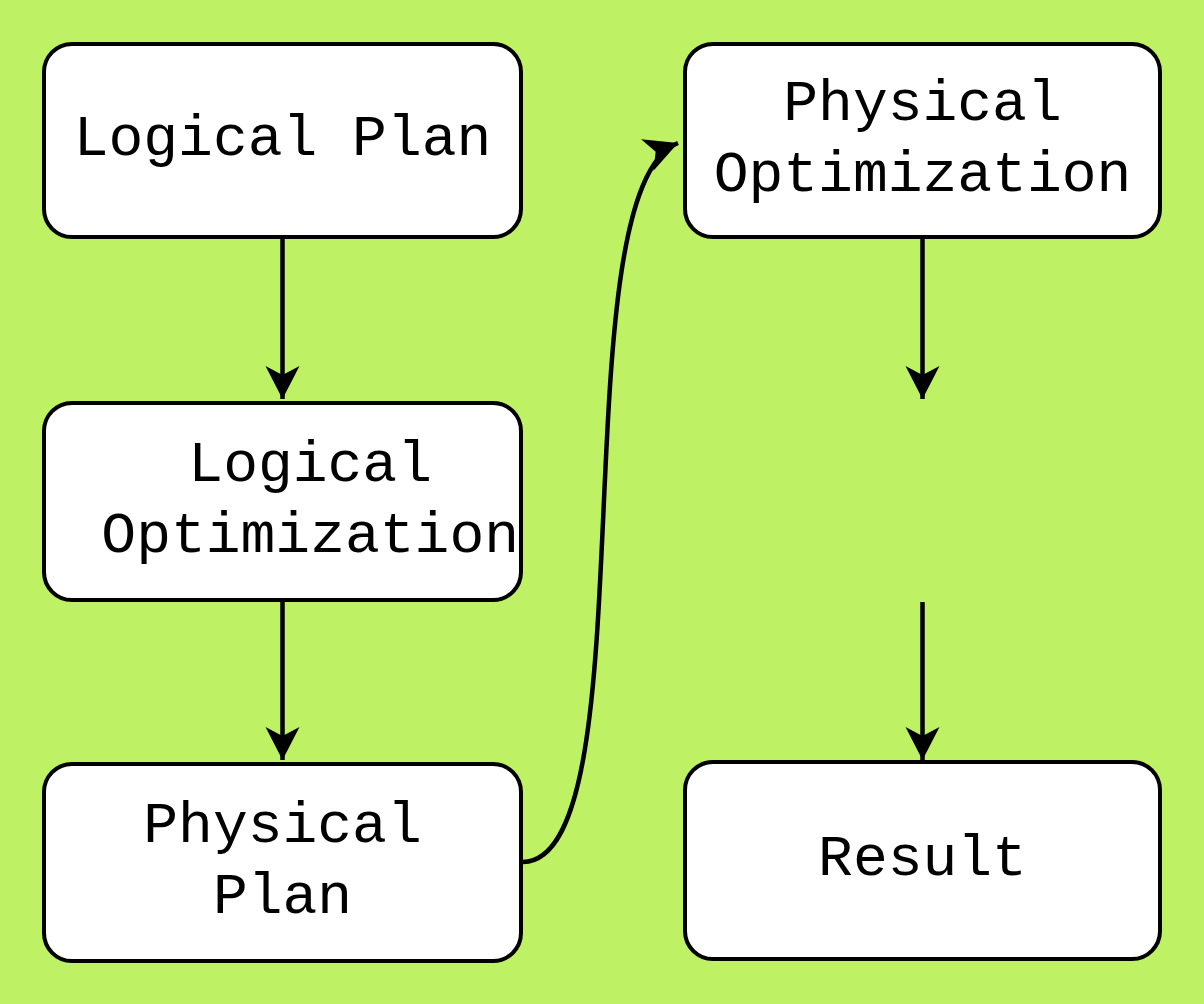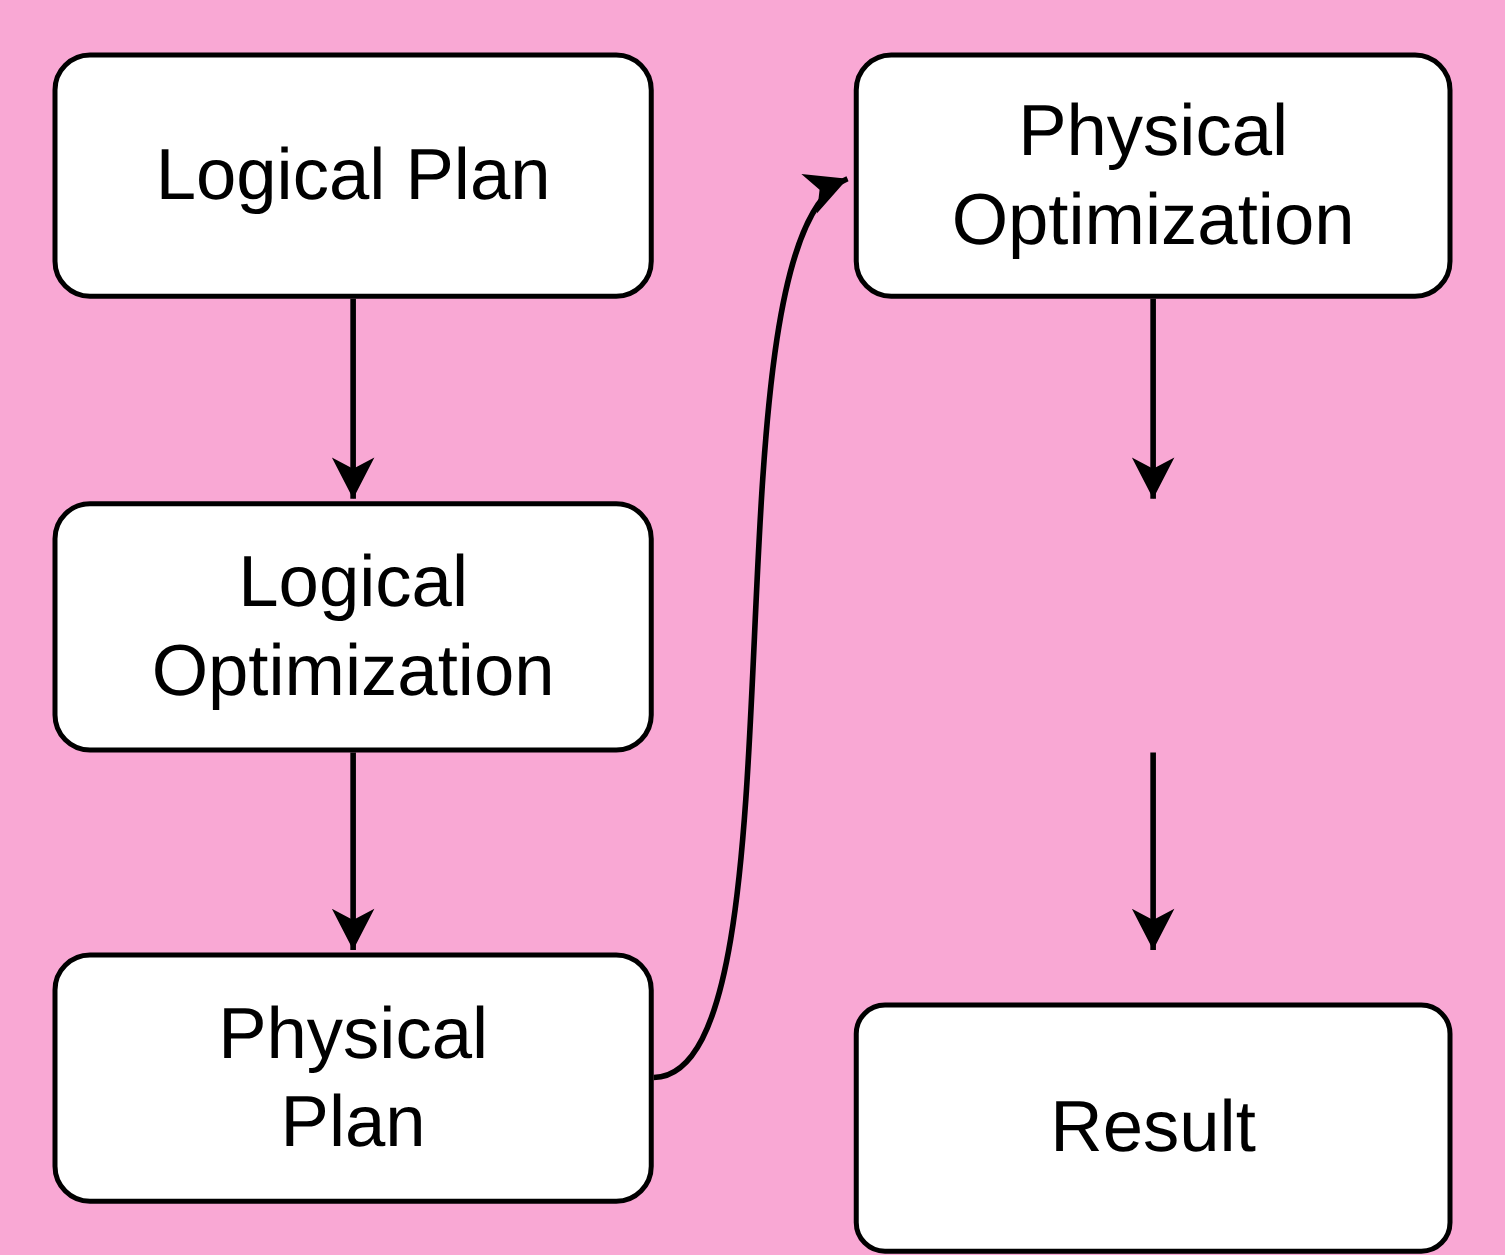--- a/index.html
+++ b/index.html
@@ -4,23 +4,23 @@
 <style>
   html, body {
     margin: 0;
     padding: 0;
     background: #ffffff;
   }
   .canvas {
     position: relative;
     width: 1204px;
     height: 1004px;
-    background: #f9a8d4;
+    background: #bef264;
     overflow: hidden;
-    font-family: Liberation Sans, sans-serif;
+    font-family: Liberation Mono, monospace;
   }
   .edges-layer {
     position: absolute;
     left: 0;
     top: 0;
     width: 1204px;
     height: 1004px;
     pointer-events: none;
   }
   .edge {
@@ -40,26 +40,26 @@
     text-align: center;
     font-size: 58px;
     line-height: 1.22;
     color: #000000;
   }
   .node .label {
     white-space: pre-line;
   }
   
   .n-logical-plan          { left: 42px;  top: 42px;  width: 481px; height: 197px; }
-  .n-logical-optimization  { left: 42px;  top: 401px; width: 481px; height: 201px; }
+  .n-logical-optimization  { left: 42px;  top: 401px; width: 481px; height: 201px; justify-content: flex-end; }
   .n-physical-plan         { left: 42px;  top: 762px; width: 481px; height: 201px; }
   
   .n-physical-optimization { left: 683px; top: 42px;  width: 479px; height: 197px; }
   .n-execute               { left: 683px; top: 401px; width: 479px; height: 201px; }
-  .n-result                { left: 683px; top: 802px; width: 479px; height: 201px; border-radius: 25px; }
+  .n-result                { left: 683px; top: 760px; width: 479px; height: 201px; }
 </style>
 </head>
 <body>
 
 <div class="canvas">
 
   <svg class="edges-layer" viewBox="0 0 1204 1004" xmlns="http://www.w3.org/2000/svg">
     <defs>
       <marker id="arrowhead" viewBox="0 0 40 40" refX="34" refY="20" markerWidth="40" markerHeight="40" markerUnits="userSpaceOnUse" orient="auto">
         <path d="M 1 3 L 34 20 L 1 37 L 10 20 Z" fill="#000000"></path>

